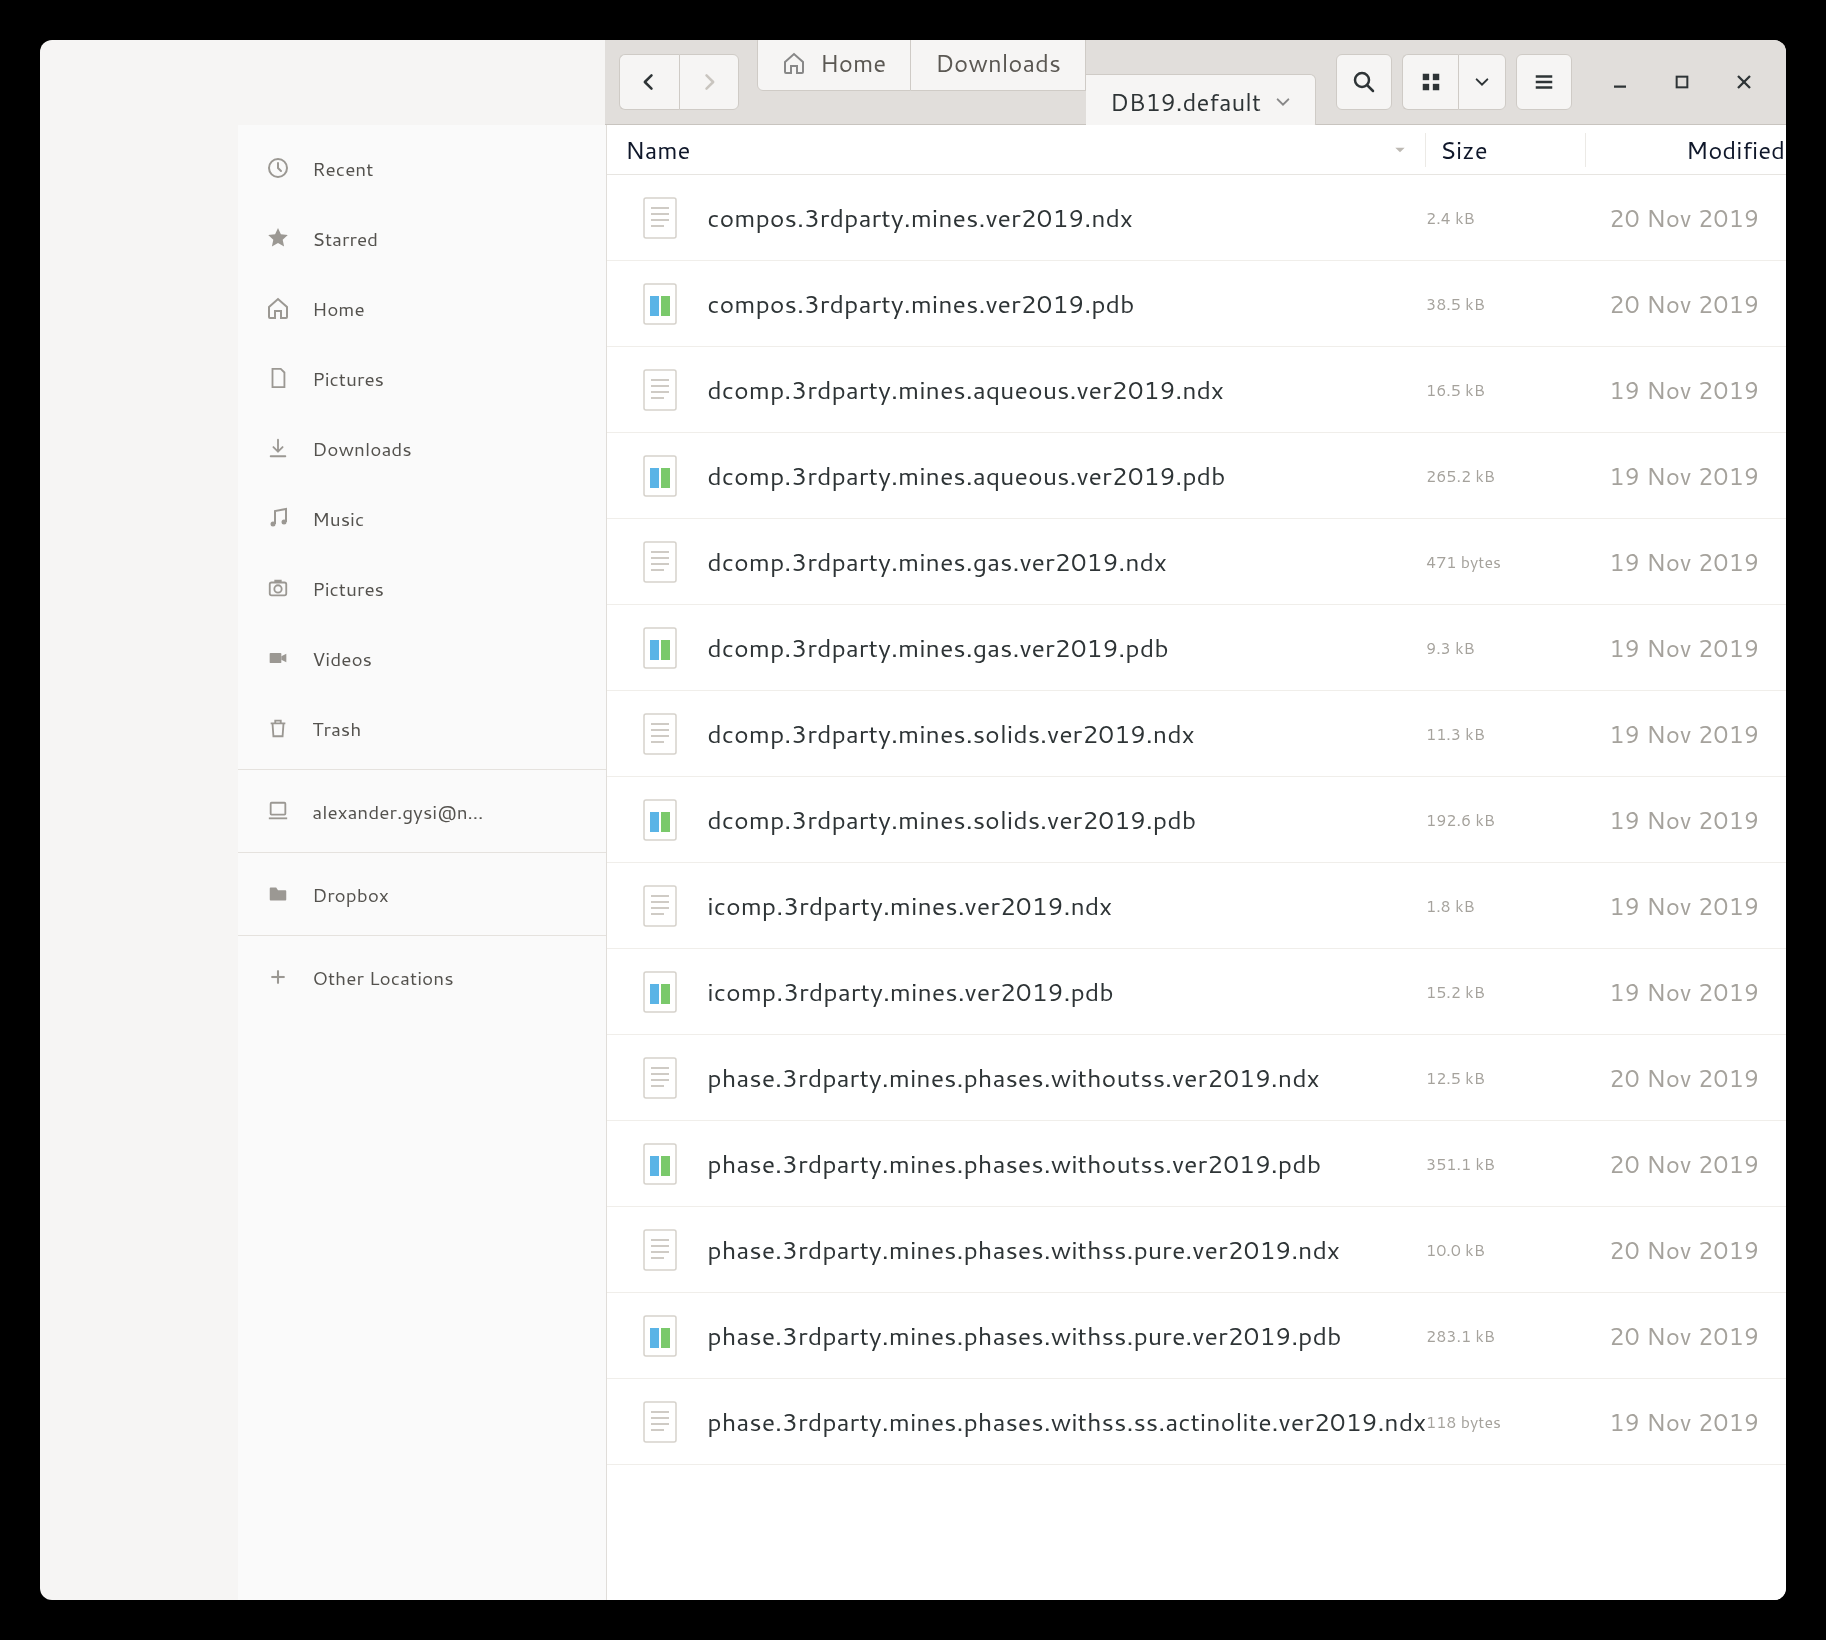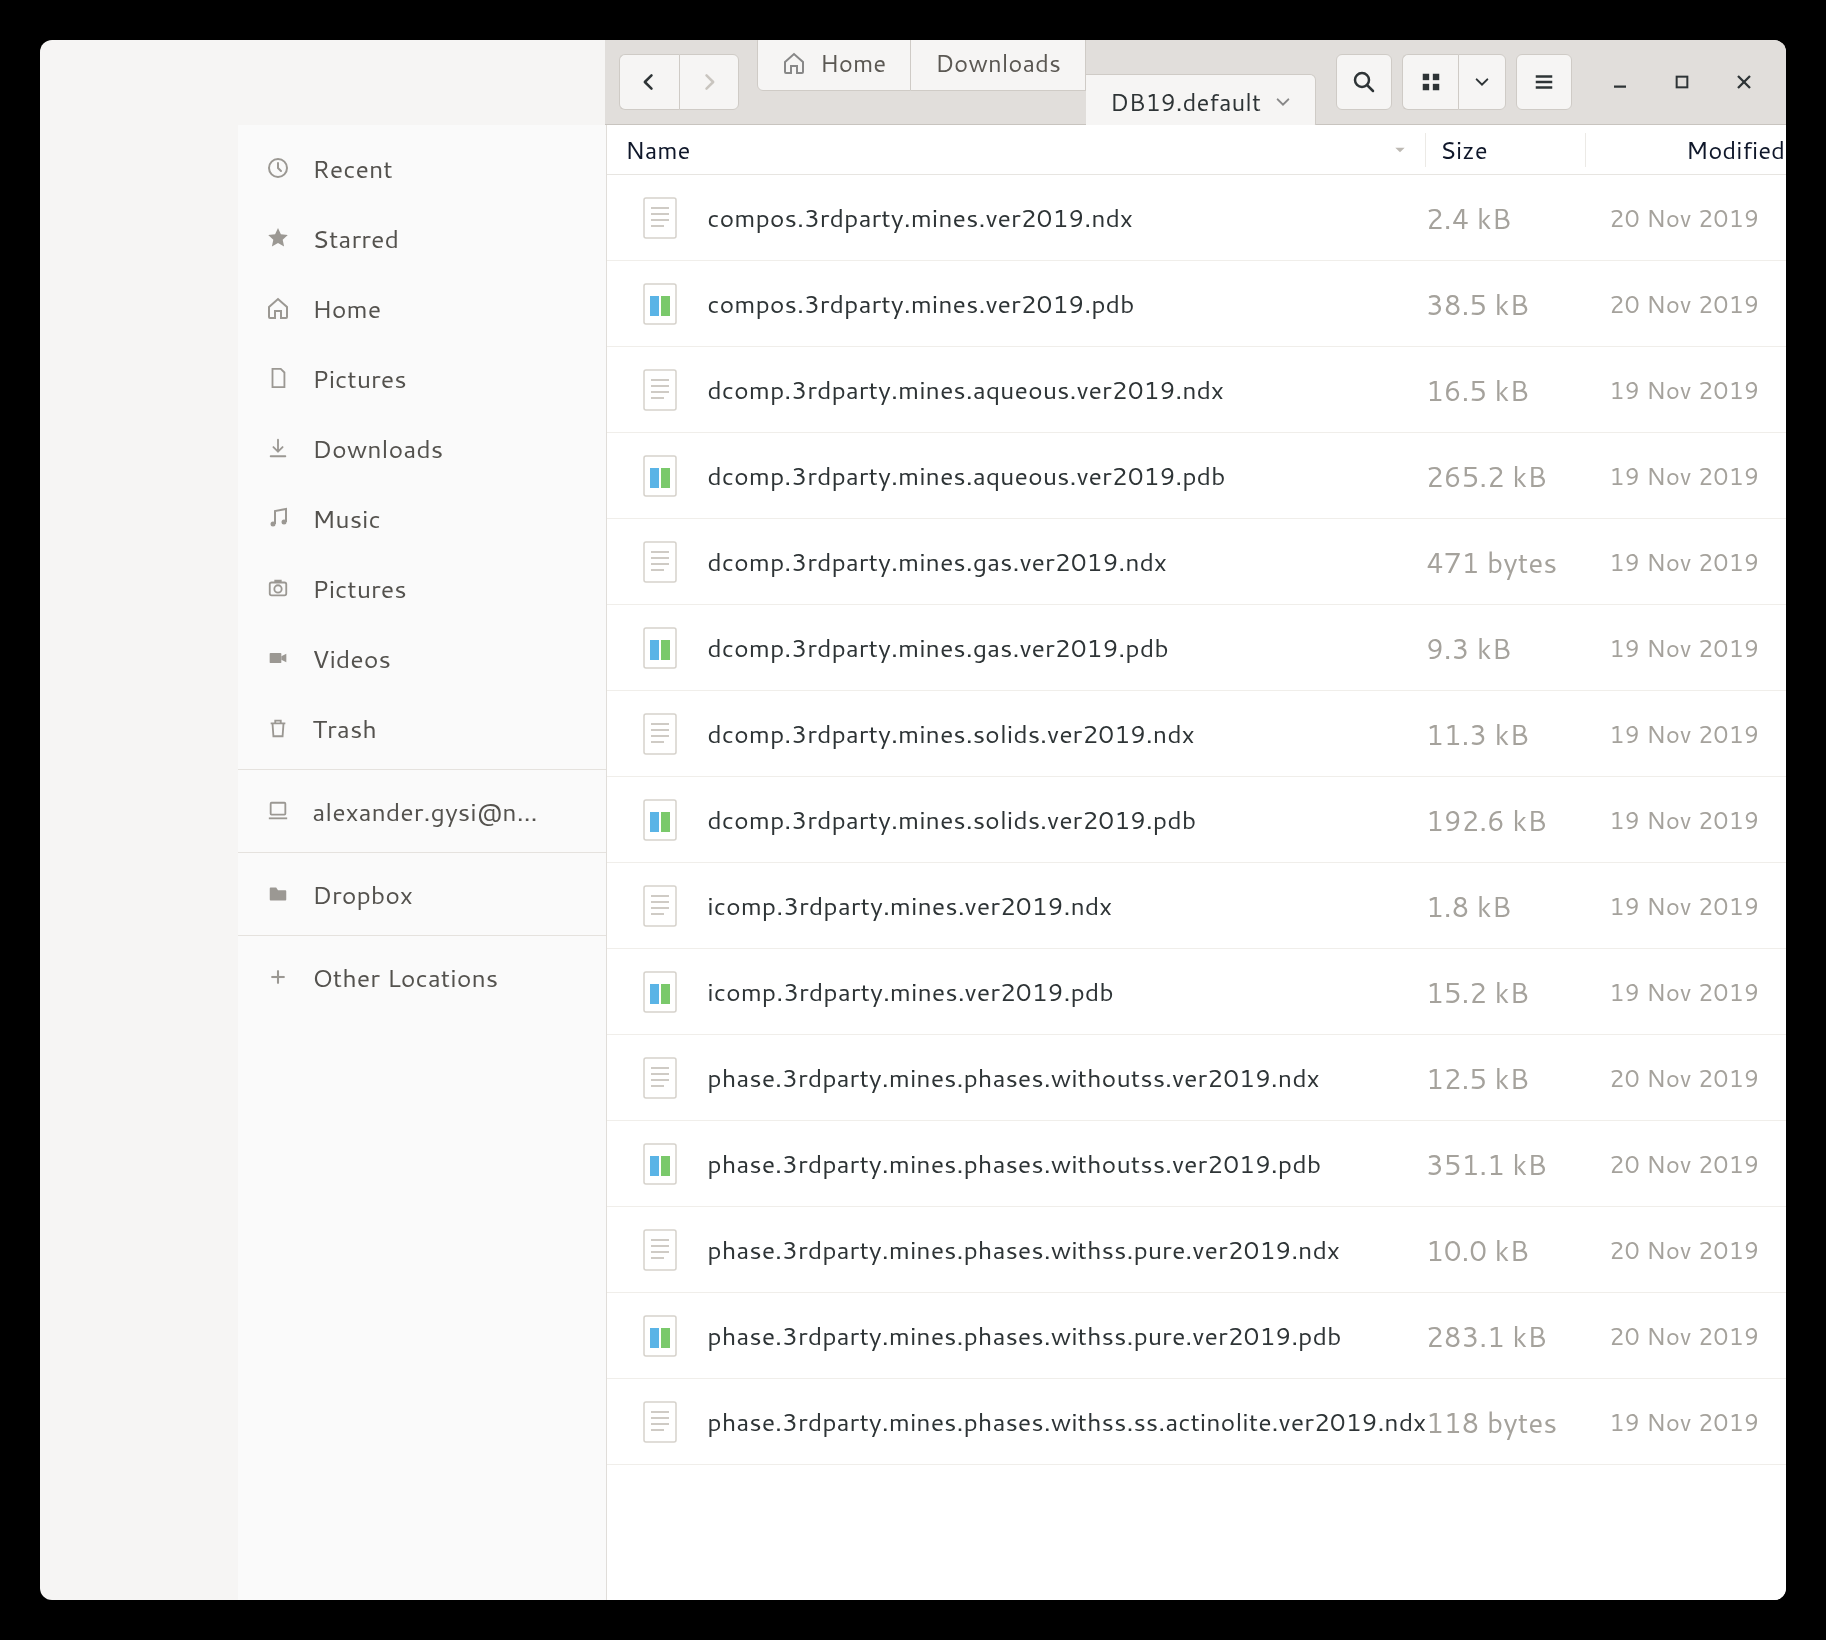--- a/index.html
+++ b/index.html
@@ -81,21 +81,21 @@
   }
   .side-item {
     display:flex;
     align-items:center;
     gap: 20px;
     height: 70px;
     padding: 0 26px;
     color: #888580;
     cursor:pointer;
   }
-  .side-item .lbl { color: #54524e; font-size: 25px; white-space:nowrap; overflow:hidden; text-overflow:ellipsis;}
+  .side-item .lbl { color: #54524e; font-size: 19px; white-space:nowrap; overflow:hidden; text-overflow:ellipsis;}
   .side-item .ico { width: 28px; display:inline-flex; justify-content:center; }
   .side-sep { height:1px; background:#e5e2de; margin: 6px 0; }
   
   .main { flex:1; background:#fff; display:flex; flex-direction:column; overflow:hidden;}
   .cols {
     display:flex;
     height: 50px;
     border-bottom: 1px solid #e7e5e1;
     color: #0f172a;
     font-size: 24px;
@@ -107,21 +107,21 @@
   .filelist { flex:1; overflow:auto; }
   .row {
     display:flex;
     align-items:center;
     height: 86px;
     border-bottom: 1px solid #f0eeea;
     padding-left: 30px;
   }
   .row .ficon { width: 46px; display:inline-flex; justify-content:center; }
   .row .fname { flex:1; padding-left: 24px; color:#2e3436; font-size:25px; white-space:nowrap; overflow:hidden; text-overflow:ellipsis;}
-  .row .fsize { width: 160px; color:#a5a29c; font-size:28px; }
+  .row .fsize { width: 160px; color:#a5a29c; font-size:16px; }
   .row .fmod  { width: 200px; color:#a5a29c; font-size:24px; text-align:right; padding-right:27px;}
   
   svg { display:block; }
 </style>
 </head>
 <body>
 
 <div class="window">
 
   <div class="titlebar">

